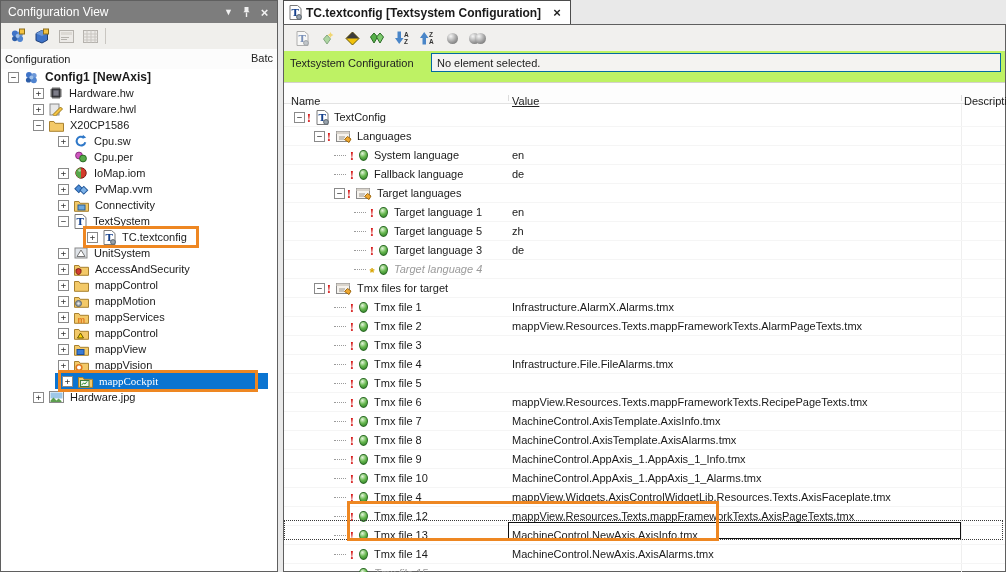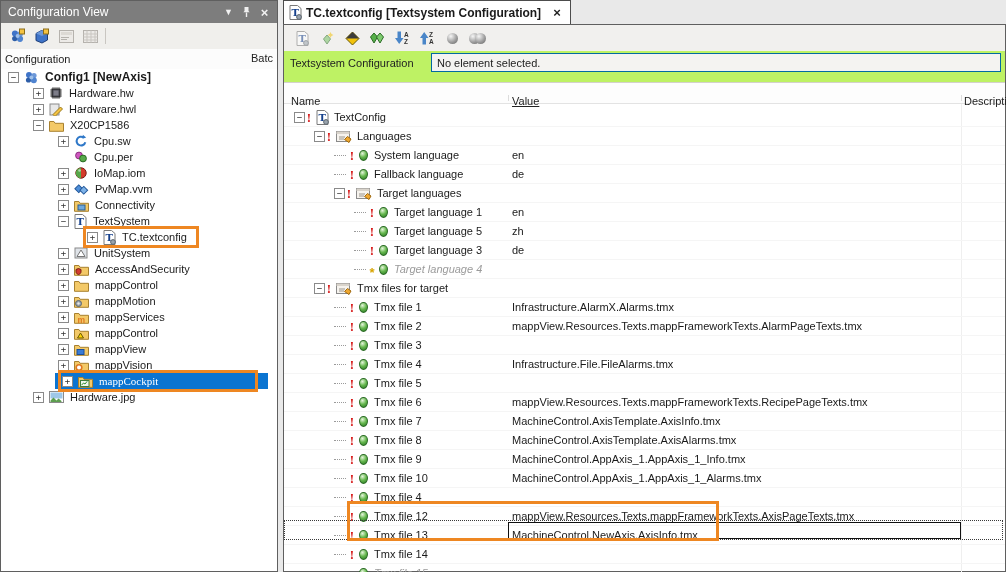--- a/index.html
+++ b/index.html
@@ -648,20 +648,21 @@
           </div>
           <div class="cell-value">MachineControl.AppAxis_1.AppAxis_1_Alarms.tmx</div>
         </div>
         <div class="rrow">
           <div class="cell-name" style="padding-left: 50px;">
             <span class="stub"></span>
             <span class="mark excl">!</span>
             <span class="gem"></span>
             <span class="rlabel">Tmx file 4</span>
           </div>
+          <div class="cell-value">mappView.Widgets.AxisControlWidgetLib.Resources.Texts.AxisFaceplate.tmx</div>
         </div>
         <div class="rrow">
           <div class="cell-name" style="padding-left: 50px;">
             <span class="stub"></span>
             <span class="mark excl">!</span>
             <span class="gem"></span>
             <span class="rlabel">Tmx file 12</span>
           </div>
           <div class="cell-value">mappView.Resources.Texts.mappFrameworkTexts.AxisPageTexts.tmx</div>
         </div>
@@ -674,20 +675,21 @@
           </div>
           <div class="cell-value">MachineControl.NewAxis.AxisInfo.tmx</div>
         </div>
         <div class="rrow">
           <div class="cell-name" style="padding-left: 50px;">
             <span class="stub"></span>
             <span class="mark excl">!</span>
             <span class="gem"></span>
             <span class="rlabel">Tmx file 14</span>
           </div>
+          <div class="cell-value">MachineControl.NewAxis.AxisAlarms.tmx</div>
         </div>
         <div class="rrow placeholder">
           <div class="cell-name" style="padding-left: 50px;">
             <span class="stub"></span>
             <span class="mark star">*</span>
             <span class="gem"></span>
             <span class="rlabel">Tmx file 15</span>
           </div>
           <div class="cell-value"></div>
         </div>

